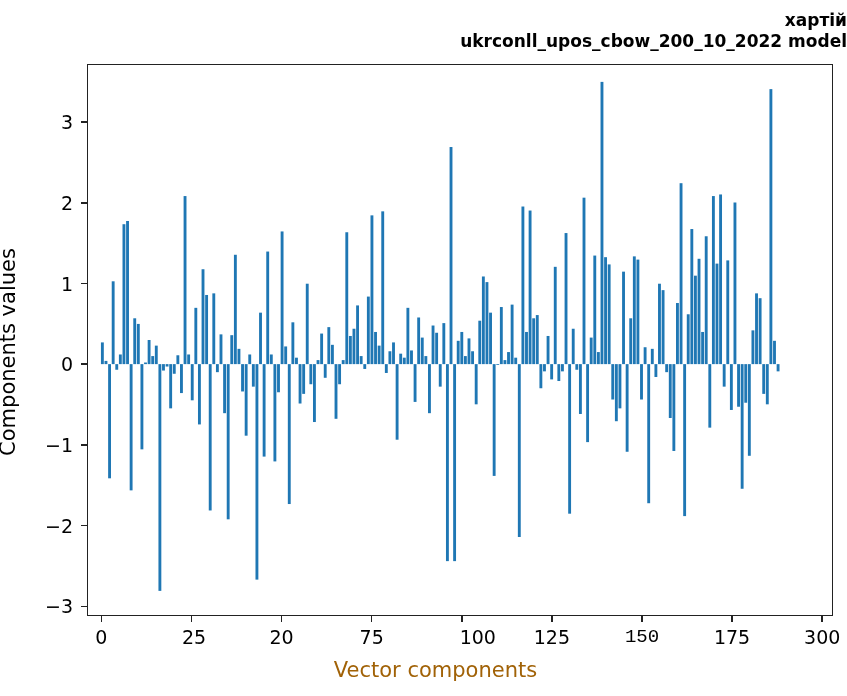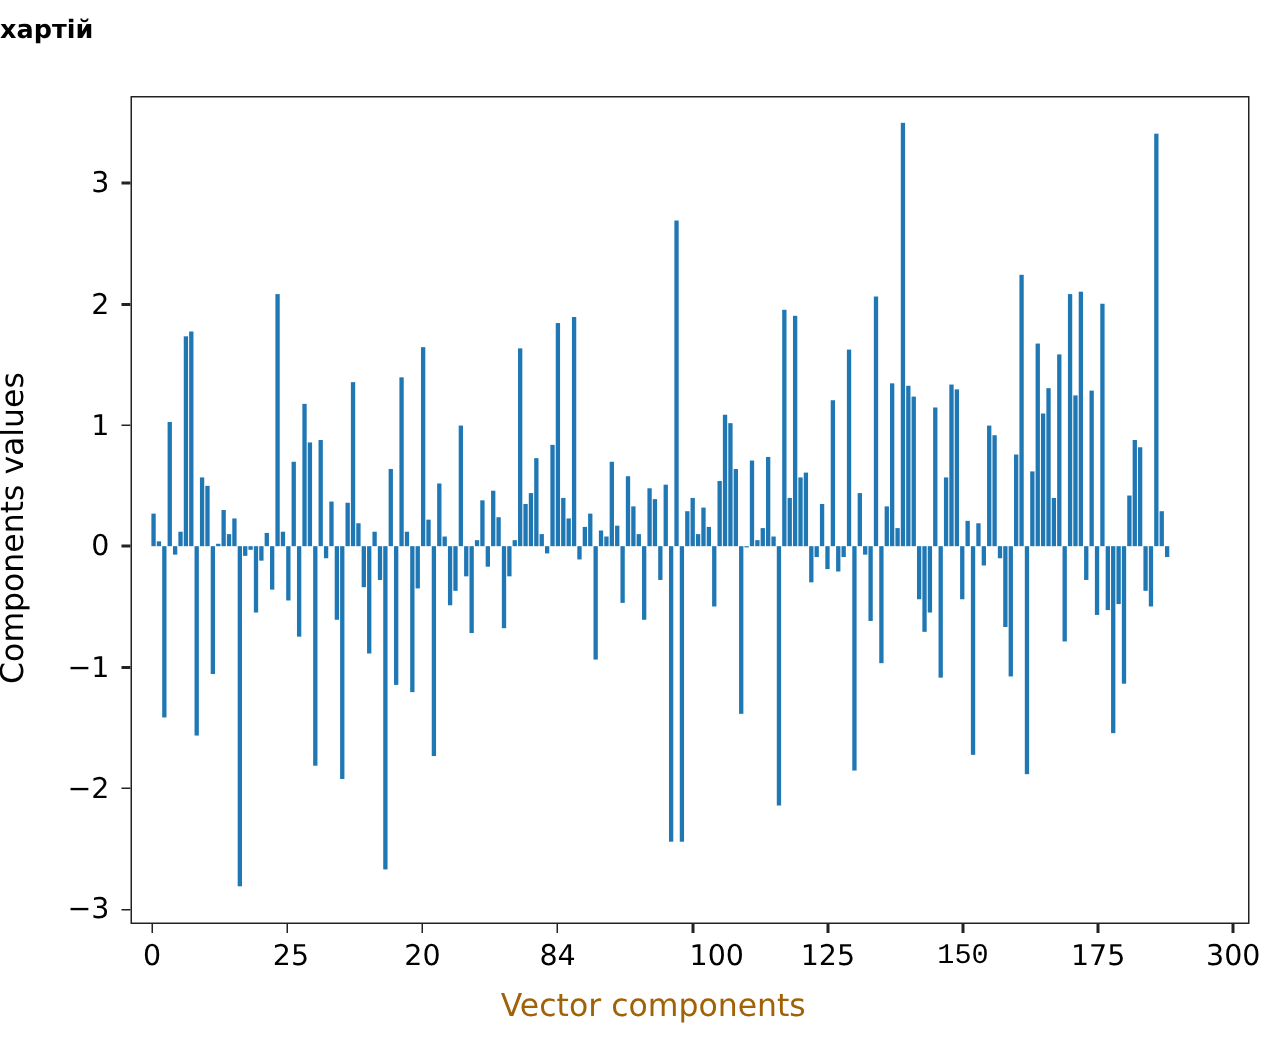--- a/index.html
+++ b/index.html
@@ -18,21 +18,21 @@
     width: 847px;
     height: 696px;
     background: #ffffff;
   }
   
   #title-block {
     position: absolute;
     left: 0;
     top: 10px;
     width: 847px;
-    text-align: left;
+    text-align: right;
     pointer-events: none;
   }
   #title-block .tline {
     display: block;
     font-family: "DejaVu Sans", sans-serif;
     font-weight: bold;
     font-size: 17px;
     line-height: 21px;
     color: #000000;
     letter-spacing: 0px;
@@ -120,20 +120,21 @@
     padding-left: 12px;
   }
 </style>
 </head>
 <body>
 
 <div id="figure">
 
   <div id="title-block">
     <span class="tline">хартій</span>
+    <span class="tline">ukrconll_upos_cbow_200_10_2022 model</span>
   </div>
 
   <div id="axes">
     <svg id="plot-canvas" viewBox="0 0 746 552" preserveAspectRatio="none">
         <rect x="12.97" y="278.42" width="2.88" height="21.79" fill="#1f77b4"></rect>
         <rect x="16.58" y="296.98" width="2.88" height="3.23" fill="#1f77b4"></rect>
         <rect x="20.18" y="300.21" width="2.88" height="114.60" fill="#1f77b4"></rect>
         <rect x="23.79" y="217.09" width="2.88" height="83.12" fill="#1f77b4"></rect>
         <rect x="27.39" y="300.21" width="2.88" height="5.65" fill="#1f77b4"></rect>
         <rect x="30.99" y="290.53" width="2.88" height="9.68" fill="#1f77b4"></rect>
@@ -340,21 +341,21 @@
       <div class="ytick-label" style="left: 0px; width: 73px; top: 122.105px;">3</div>
     </div>
   <div id="xtick-layer">
       <div class="xtick-mark" style="left: 100.615px; top: 616px;"></div>
       <div class="xtick-label" style="left: 101.415px; top: 626px;">0</div>
       <div class="xtick-mark" style="left: 190.712px; top: 616px;"></div>
       <div class="xtick-label" style="left: 194px; top: 626px;">25</div>
       <div class="xtick-mark" style="left: 280.809px; top: 616px;"></div>
       <div class="xtick-label" style="left: 281.609px; top: 626px;">20</div>
       <div class="xtick-mark" style="left: 370.905px; top: 616px;"></div>
-      <div class="xtick-label" style="left: 371.705px; top: 626px;">84</div>
+      <div class="xtick-label" style="left: 371.705px; top: 626px;">75</div>
       <div class="xtick-mark" style="left: 461.002px; top: 616px;"></div>
       <div class="xtick-label" style="left: 461.802px; top: 626px; margin-left: 16px;">100</div>
       <div class="xtick-mark" style="left: 551.099px; top: 616px;"></div>
       <div class="xtick-label" style="left: 551.899px; top: 626px;">125</div>
       <div class="xtick-mark" style="left: 641.195px; top: 616px;"></div>
       <div class="xtick-label" style="left: 641.995px; top: 626px; font-family: Liberation Mono, monospace;">150</div>
       <div class="xtick-mark" style="left: 731.292px; top: 616px;"></div>
       <div class="xtick-label" style="left: 732.092px; top: 626px;">175</div>
       <div class="xtick-mark" style="left: 821.388px; top: 616px;"></div>
       <div class="xtick-label" style="left: 822.188px; top: 626px;">300</div>

